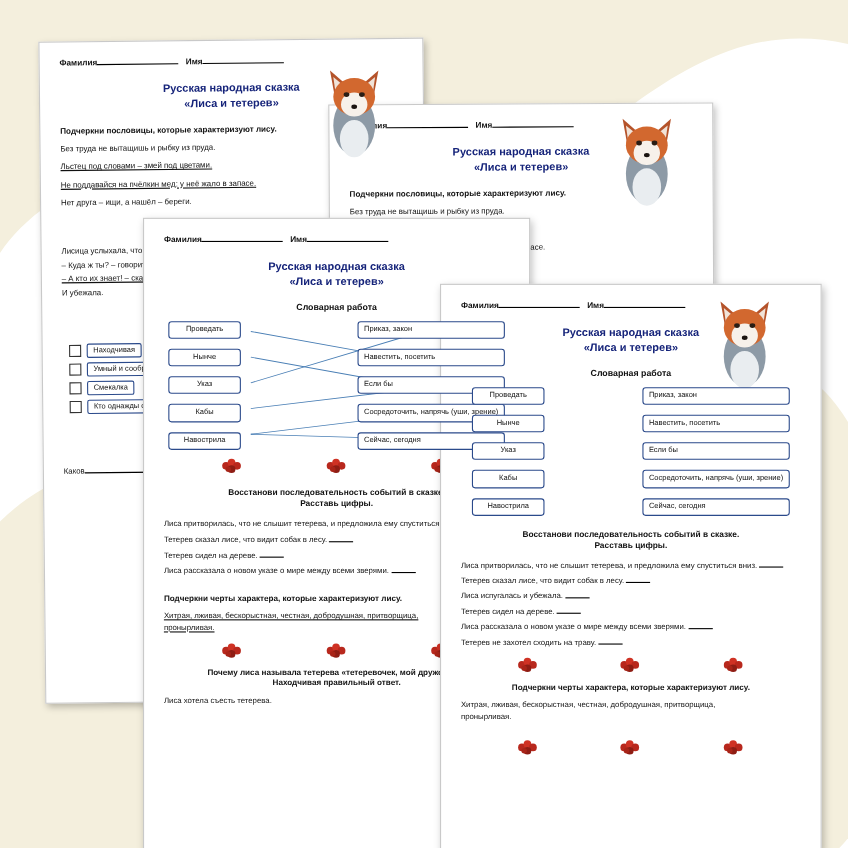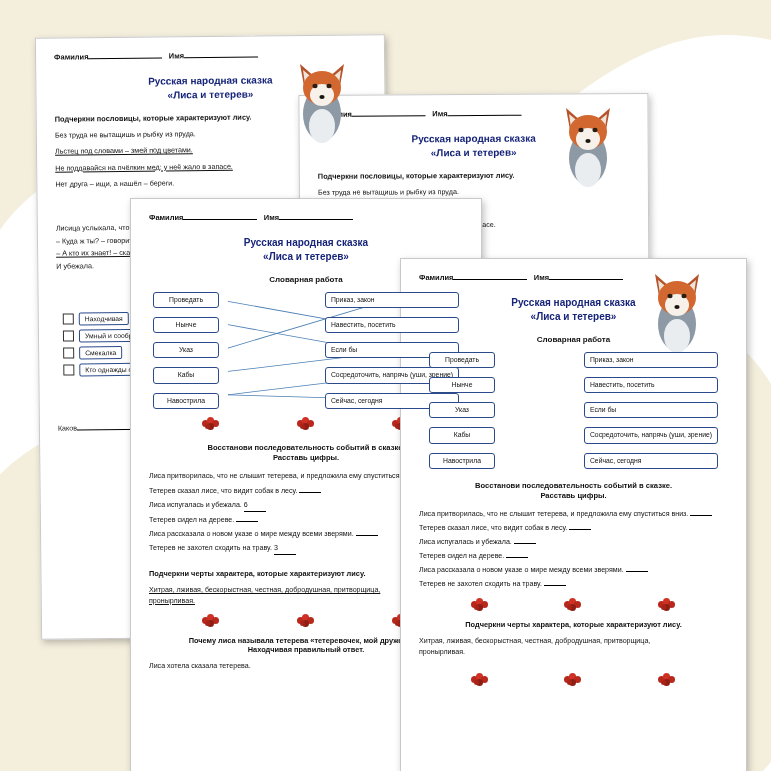--- a/index.html
+++ b/index.html
@@ -326,34 +326,26 @@
 
     <div class="numline">
       <span>Лиса притворилась, что не слышит тетерева, и предложила ему спуститься вниз.</span>
       <span class="blank sm">2</span>
     </div>
     <div class="numline">
       <span>Тетерев сказал лисе, что видит собак в лесу.</span>
       <span class="blank sm"></span>
     </div>
     <div class="numline">
-      <span>Лиса испугалась и убежала.</span>
-      <span class="blank sm">6</span>
-    </div>
-    <div class="numline">
       <span>Тетерев сидел на дереве.</span>
       <span class="blank sm"></span>
     </div>
     <div class="numline">
       <span>Лиса рассказала о новом указе о мире между всеми зверями.</span>
       <span class="blank sm"></span>
-    </div>
-    <div class="numline">
-      <span>Тетерев не захотел сходить на траву.</span>
-      <span class="blank sm">3</span>
     </div>
 
     <div class="bold-q" style="margin-top:14px">Подчеркни черты характера, которые характеризуют лису.</div>
     <div class="traits">
       <span style="text-decoration:underline">Хитрая, лживая, бескорыстная, честная, добродушная, притворщица,</span><br>
       <span style="text-decoration:underline">пронырливая.</span>
     </div>
 
     <div class="flowers">
       <span class="flower">
@@ -376,21 +368,21 @@
           <i></i>
           <i></i>
           <i></i>
         </span>
     </div>
 
     <div class="bold-q" style="text-align:center">
       <span>Почему лиса называла тетерева «тетеревочек, мой дружочек»?</span><br>
       <span>Находчивая правильный ответ.</span>
     </div>
-    <div class="numline">Лиса хотела сказала тетерева.</div>
+    <div class="numline">Лиса хотела съесть тетерева.</div>
   </div>
 </div>
 
 <div class="sheet s4">
   <div class="inner">
     <div class="nameline">
       <span>Фамилия</span><span class="u"></span>
       &nbsp;&nbsp;<span>Имя</span><span class="u"></span>
     </div>
     <div class="title">

